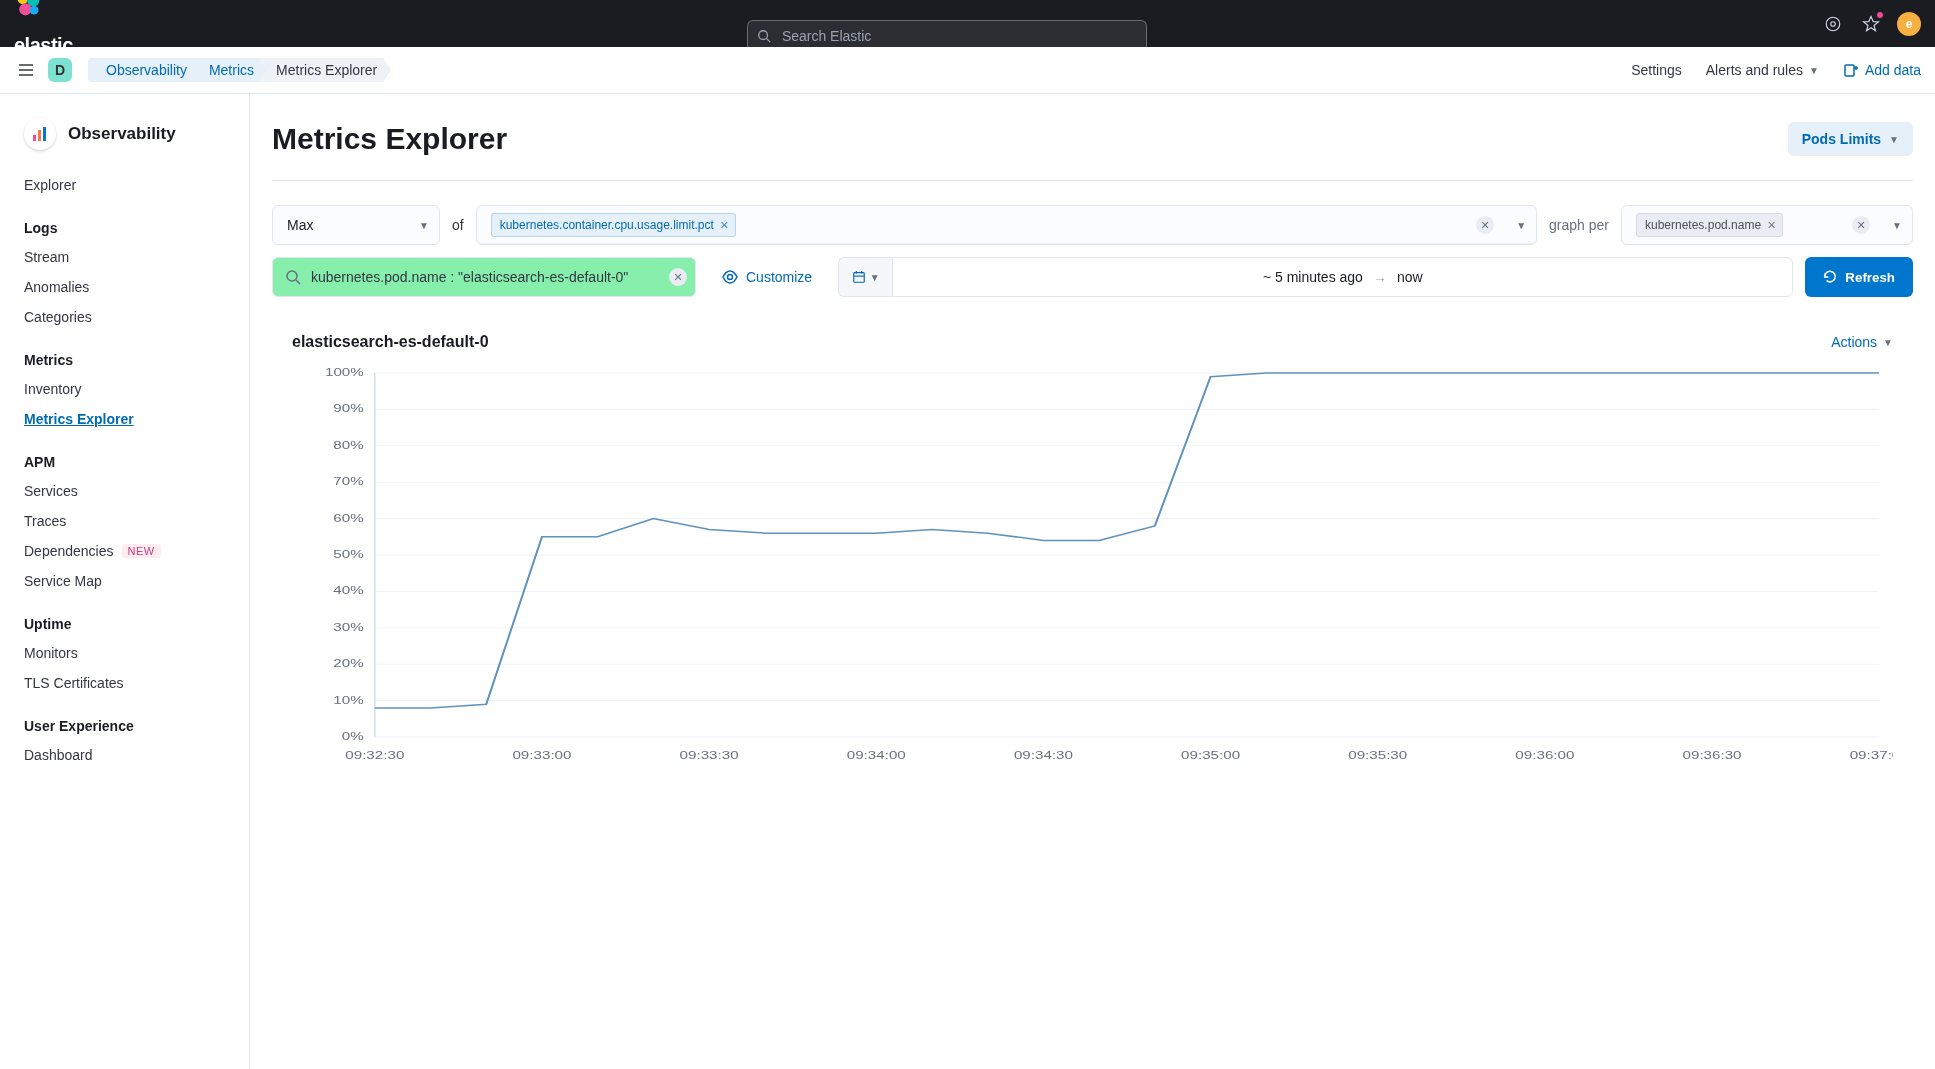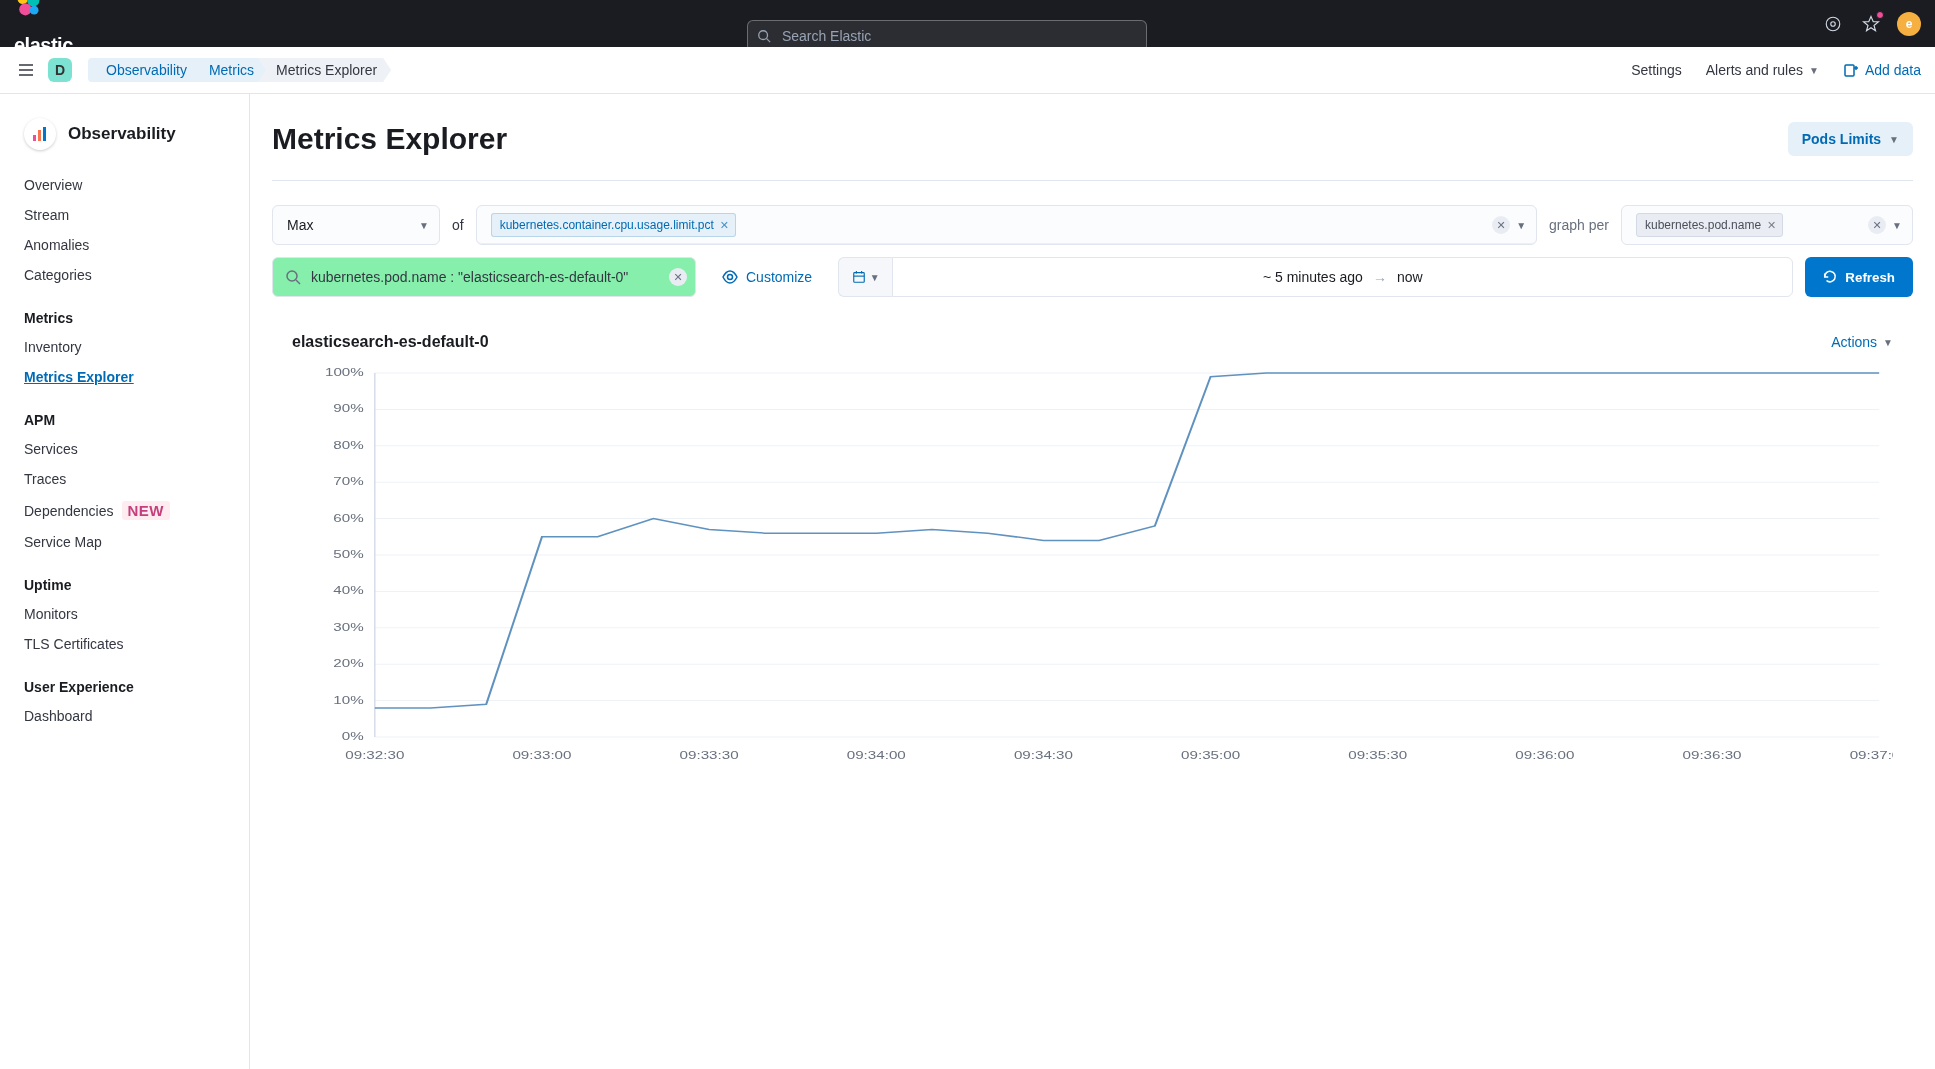--- a/index.html
+++ b/index.html
@@ -37,31 +37,31 @@
 
 
 .layout { display:flex; }
 .sidebar { width: 250px; border-right: 1px solid #e0e5ee; padding: 20px 0; min-height: calc(100vh - 94px); }
 .side-head { display:flex; align-items:center; gap:12px; padding: 4px 24px 20px; }
 .side-head-icon { width:32px; height:32px; border-radius:50%; background:#fff; box-shadow: 0 1px 3px rgba(0,0,0,0.2); display:flex; align-items:center; justify-content:center; }
 .side-head-title { font-weight: 700; font-size: 17px; }
 .side-item { padding: 7px 24px; color: #343741; cursor: pointer; font-size: 14px; display:flex; align-items:center; gap:8px;}
 .side-group { padding: 20px 24px 6px; font-weight: 700; font-size: 14px; }
 .side-item.active { color:#006bb4; font-weight:700; text-decoration: underline; }
-.badge-new { background:#feecf0; color:#c4407c; border-radius:3px; padding:1px 6px; font-size:15px; font-weight:700; letter-spacing:0.5px; }
+.badge-new { background:#feecf0; color:#c4407c; border-radius:3px; padding:1px 6px; font-size:11px; font-weight:400; letter-spacing:0.5px; }
 
 
 .main { flex:1; padding: 28px 22px; }
 .page-head { display:flex; align-items:center; justify-content:space-between; padding-bottom: 24px; border-bottom:1px solid #e0e5ee; }
 .page-title { font-size: 30px; font-weight: 700; }
 .pods-btn { background:#e6f0f8; color:#006bb4; border:none; border-radius:6px; padding: 9px 14px; font-size:14px; font-weight:600; cursor:pointer; display:flex; align-items:center; gap:8px; }
 
 
 .filter-row { display:flex; align-items:center; gap:12px; padding: 24px 0 12px; }
-.select-box { border:1px solid #e0e5ee; border-radius:6px; height:40px; display:flex; align-items:center; padding:0 10px 0 14px; gap:0; cursor:pointer; background:#fbfcfd; }
+.select-box { border:1px solid #e0e5ee; border-radius:6px; height:40px; display:flex; align-items:center; padding:0 10px 0 14px; gap:16px; cursor:pointer; background:#fbfcfd; }
 .select-box.wide { flex:1; box-shadow: inset 0 -2px 0 -1px rgba(0,0,0,0.05); }
 .of-label { color:#343741; font-size:14px; }
 .pill { background:#e6f0f8; color:#006bb4; border-radius:3px; padding: 4px 6px 4px 8px; font-size:12px; display:flex; align-items:center; gap:6px; border:1px solid rgba(0,107,180,0.2); }
 .pill.gray { background:#e9edf3; color:#4a4f5a; border-color:#d3dae6; }
 .pill-x { cursor:pointer; opacity:0.7; font-size:11px;}
 .clear-circle { width:18px; height:18px; border-radius:50%; background:#e9edf3; color:#6a7280; display:flex; align-items:center; justify-content:center; font-size:11px; cursor:pointer; margin-left:auto; }
 .graph-per-label { color:#69707d; font-size:14px; white-space:nowrap; }
 
 
 .query-row { display:flex; gap:12px; align-items:stretch; padding-bottom: 20px; }
@@ -175,22 +175,23 @@
     <div class="side-head">
       <span class="side-head-icon">
         <svg width="18" height="18" viewBox="0 0 18 18">
             <rect x="2" y="10" width="3" height="6" fill="#f04e98"></rect>
             <rect x="7" y="5" width="3" height="11" fill="#fa744e"></rect>
             <rect x="12" y="2" width="3" height="14" fill="#0077cc"></rect>
           </svg>
       </span>
       <span class="side-head-title">Observability</span>
     </div>
-    <div class="side-item">Overview</div>
-
+    <div class="side-item">Explorer</div>
+
+    <div class="side-group">Logs</div>
     <div class="side-item">Stream</div>
     <div class="side-item">Anomalies</div>
     <div class="side-item">Categories</div>
 
     <div class="side-group">Metrics</div>
     <div class="side-item">Inventory</div>
     <div class="side-item active">Metrics Explorer</div>
 
     <div class="side-group">APM</div>
     <div class="side-item">Services</div>

